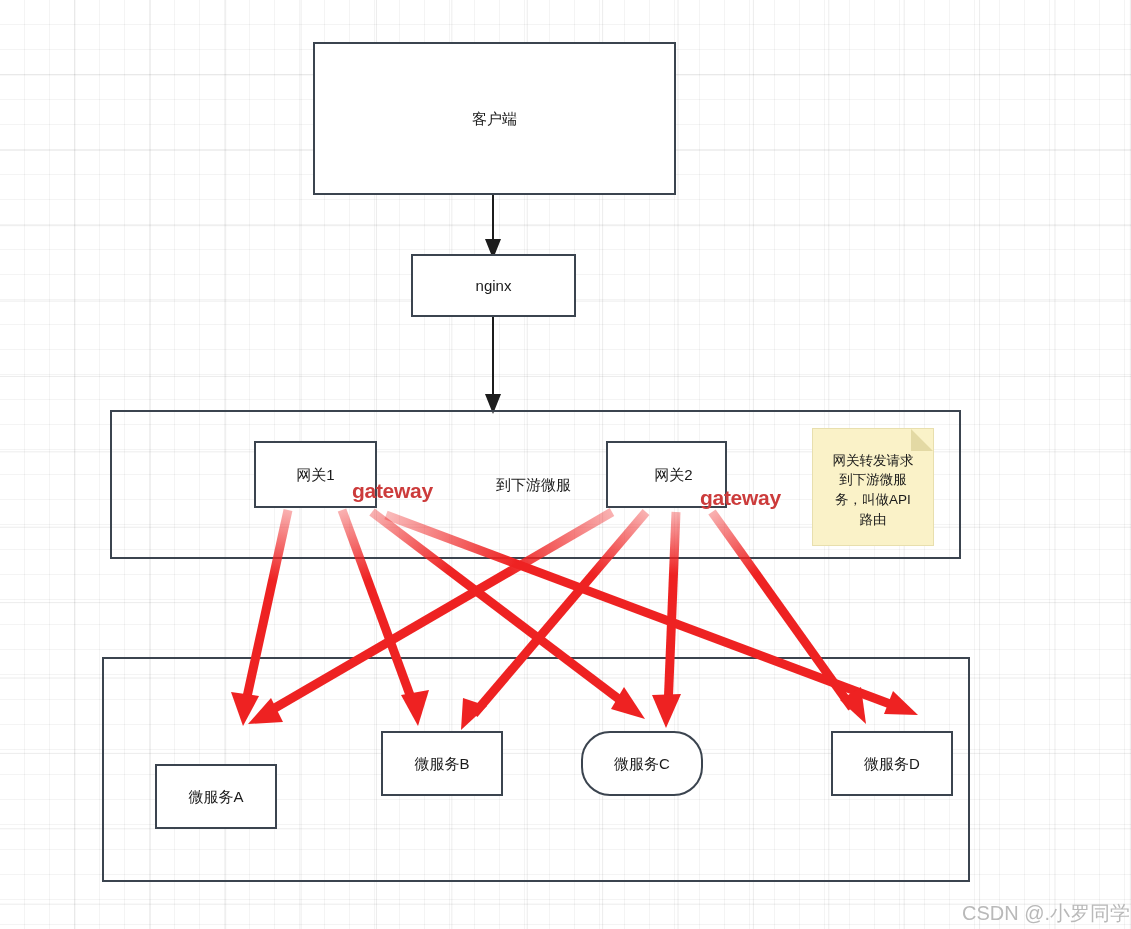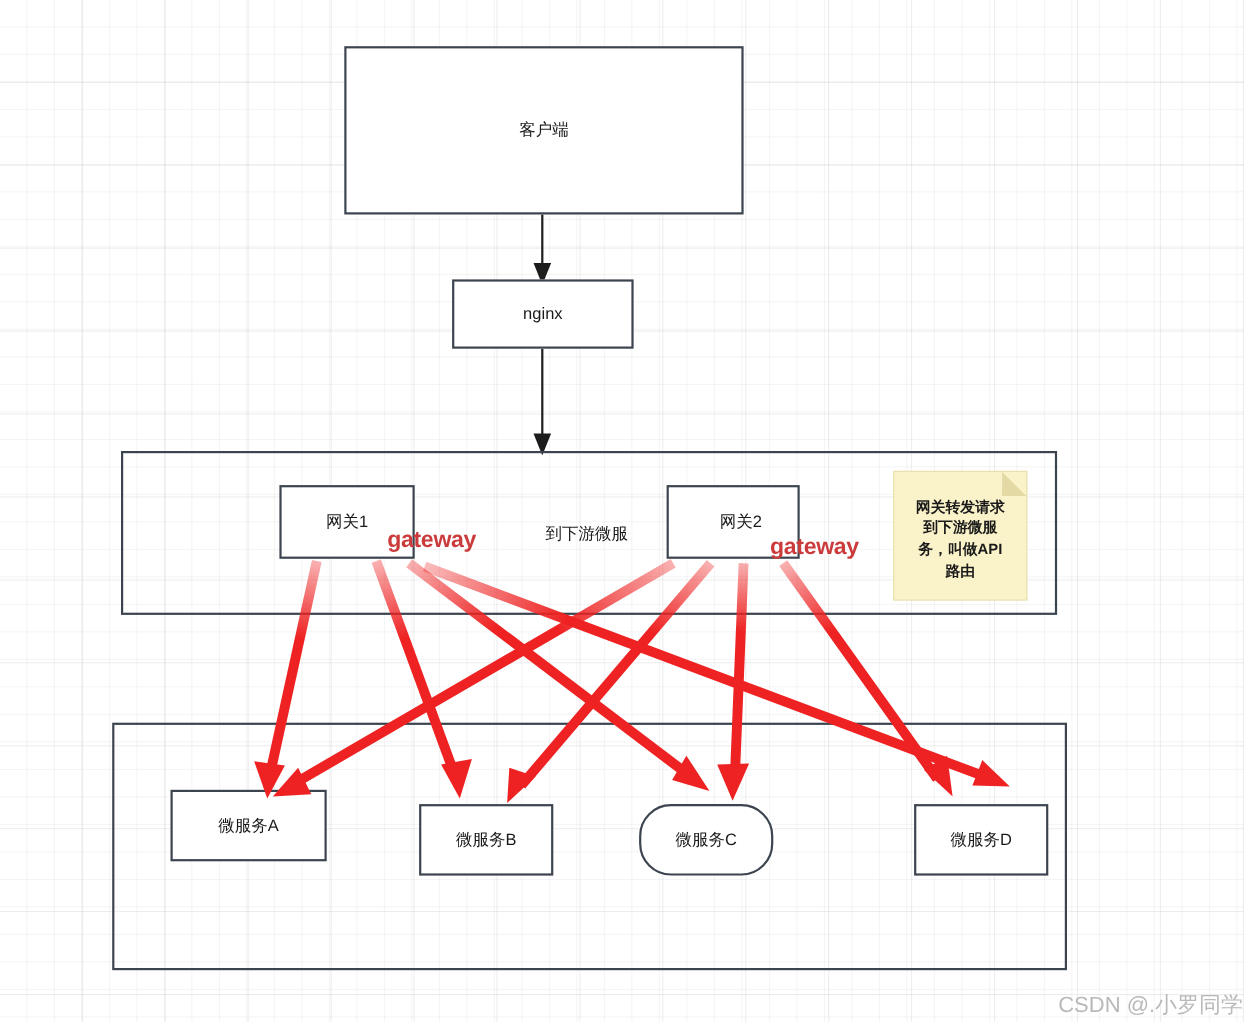--- a/index.html
+++ b/index.html
@@ -67,21 +67,21 @@
     align-items: center;
     justify-content: center;
   }
   .note-fold {
     position: absolute;
     width: 0;
     height: 0;
     border-left: 22px solid #e3d9a4;
     border-top: 22px solid transparent;
   }
-  .note-text { display: block; font-weight: bold; }
+  .note-text { display: block; }
   #arrow-layer, #flow-layer {
     position: absolute;
     left: 0; top: 0;
     width: 1131px;
     height: 929px;
     pointer-events: none;
   }
   .watermark {
     position: absolute;
     color: #b9b9b9;
@@ -139,21 +139,21 @@
       <span>网关转发请求</span><br>
       <span>到下游微服</span><br>
       <span>务，叫做API</span><br>
       <span>路由</span>
     </span>
     <span class="note-fold" style="right:0; top:0;"></span>
   </div>
 
   <div class="container-box" style="left:102px; top:657px; width:868px; height:225px;"></div>
 
-  <div class="node" style="left:155px; top:718px; width:142px; height:65px;">
+  <div class="node" style="left:155px; top:764px; width:122px; height:65px;">
     <span>微服务A</span>
   </div>
   <div class="node" style="left:381px; top:731px; width:122px; height:65px;">
     <span>微服务B</span>
   </div>
   <div class="node" style="left:581px; top:731px; width:122px; height:65px;border-radius:29px;">
     <span>微服务C</span>
   </div>
   <div class="node" style="left:831px; top:731px; width:122px; height:65px;">
     <span>微服务D</span>

